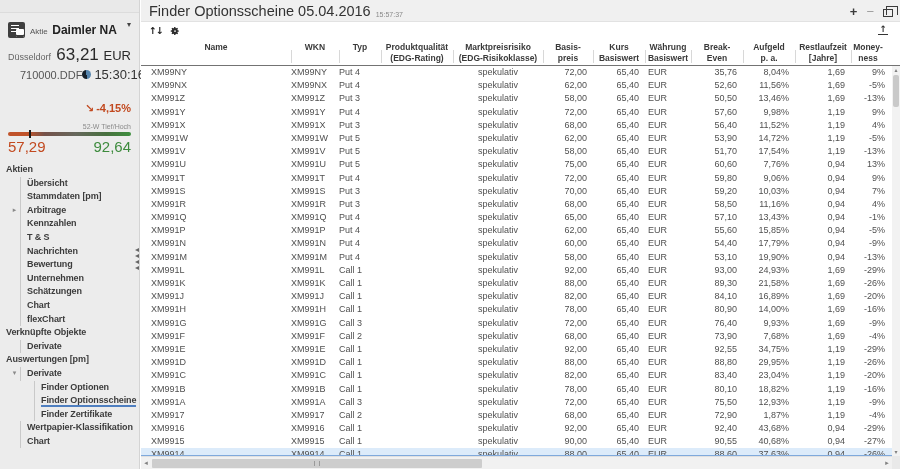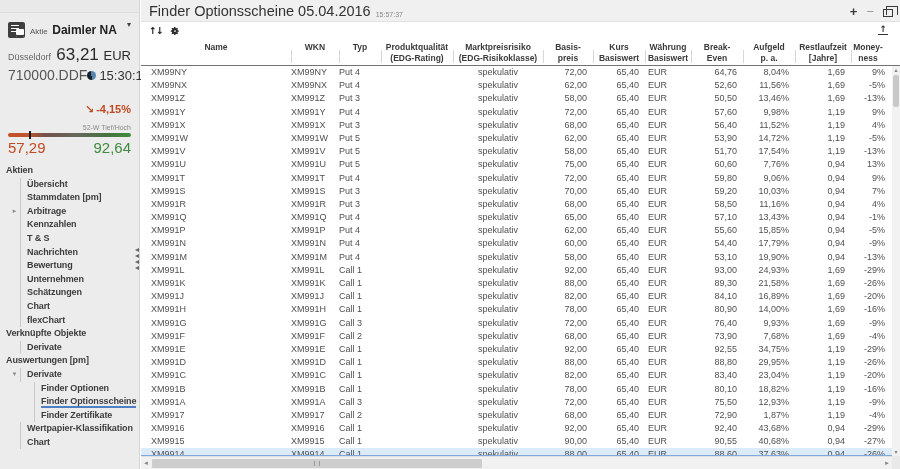--- a/index.html
+++ b/index.html
@@ -21,21 +21,21 @@
   .sel-texts { margin-left:5px; flex:1; min-width:0; }
   .sel-type { font-size:8px; color:#555; line-height:9px; }
   .sel-name { font-size:12px; font-weight:bold; color:#222; line-height:13px; white-space:nowrap; }
   .sel-caret { font-family:"DejaVu Sans",sans-serif; font-size:8px; color:#444; line-height:10px; }
 
   .quote-row { display:flex; justify-content:space-between; align-items:baseline; margin-top:7px; }
   .q-exchange { font-size:9px; color:#666; }
   .q-price { font-size:17px; color:#2a2a2a; white-space:nowrap; }
   .q-cur { font-size:13px; }
   .sym-row { display:flex; justify-content:space-between; align-items:center; margin-top:2px; }
-  .q-symbol { font-size:14px; color:#555; }
+  .q-symbol { font-size:11px; color:#555;margin-left:12px; }
   .q-time { font-size:13px; color:#333; display:flex; align-items:center; }
   .clock { width:9px; height:9px; border-radius:50%; margin-right:3px;
       background:conic-gradient(#5584ad 0 50%, #16202b 50% 100%); }
   .chg-row { margin-top:20px; text-align:right; font-size:11px; font-weight:bold; color:#c2491f; }
   .chg-arrow { font-family:"DejaVu Sans",sans-serif; margin-right:2px; }
   .rangelabel { margin-top:8px; text-align:right; font-size:7px; color:#8a8a8a; }
   .rangebar { margin-top:2px; height:4px; border-radius:2px; position:relative;
       background:linear-gradient(90deg,#c0532a 0%,#c0532a 16%,#74524a 30%,#56584280 55%,#48713f 80%,#3e8f3e 100%);
       background-color:#777; }
   .rangemark { position:absolute; top:-2px; width:2px; height:8px; background:#1a1a1a; }
@@ -326,21 +326,21 @@
   <div class="tbody">
       <div class="trow">
         <span class="cell left">XM99NY</span>
         <span class="cell left">XM99NY</span>
         <span class="cell left">Put 4</span>
         <span class="cell center"></span>
         <span class="cell center">spekulativ</span>
         <span class="cell right">72,00</span>
         <span class="cell right">65,40</span>
         <span class="cell left">EUR</span>
-        <span class="cell right">64,76</span>
+        <span class="cell right">35,76</span>
         <span class="cell right">8,04%</span>
         <span class="cell right">1,69</span>
         <span class="cell right">9%</span>
       </div>
       <div class="trow">
         <span class="cell left">XM99NX</span>
         <span class="cell left">XM99NX</span>
         <span class="cell left">Put 4</span>
         <span class="cell center"></span>
         <span class="cell center">spekulativ</span>

